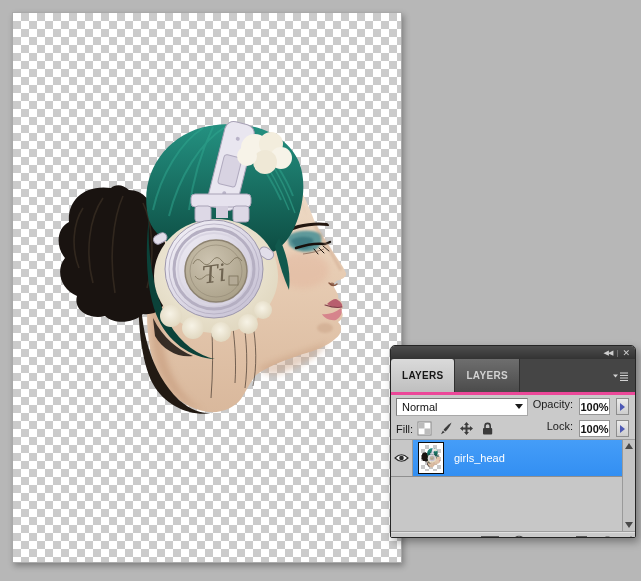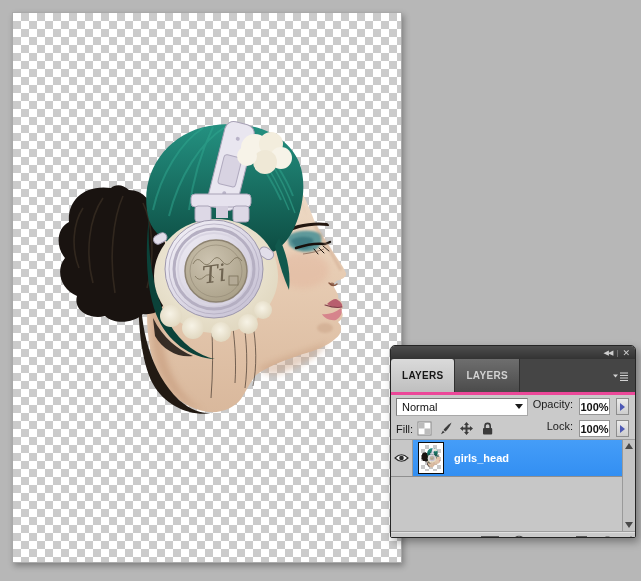--- a/index.html
+++ b/index.html
@@ -90,21 +90,21 @@
     padding:2px; display:flex; cursor:pointer;
   }
   .thumb-art {
     width:20px; height:26px;
     background-color:#fff;
     background-image:
       linear-gradient(45deg,#c9c9c9 25%,transparent 25%,transparent 75%,#c9c9c9 75%),
       linear-gradient(45deg,#c9c9c9 25%,transparent 25%,transparent 75%,#c9c9c9 75%);
     background-size:8px 8px; background-position:0 0,4px 4px;
   }
-  .layer-name { margin-left:10px; font-size:11px; font-weight:bold; color:#ffffff; }
+  .layer-name { margin-left:10px; font-size:11px; font-weight:normal; color:#ffffff; }
   .scrollbar {
     position:absolute; top:0; right:0; bottom:0; width:13px;
     background:#c4c4c4; border-left:1px solid #9a9a9a;
     display:flex; flex-direction:column; justify-content:space-between; align-items:center;
     padding:3px 0;
   }
   .sb-btn { display:flex; cursor:pointer; }
   .tri-u { width:0; height:0; border-bottom:6px solid #4a4a4a; border-left:4px solid transparent; border-right:4px solid transparent; }
   .tri-d { width:0; height:0; border-top:6px solid #4a4a4a; border-left:4px solid transparent; border-right:4px solid transparent; }
 

